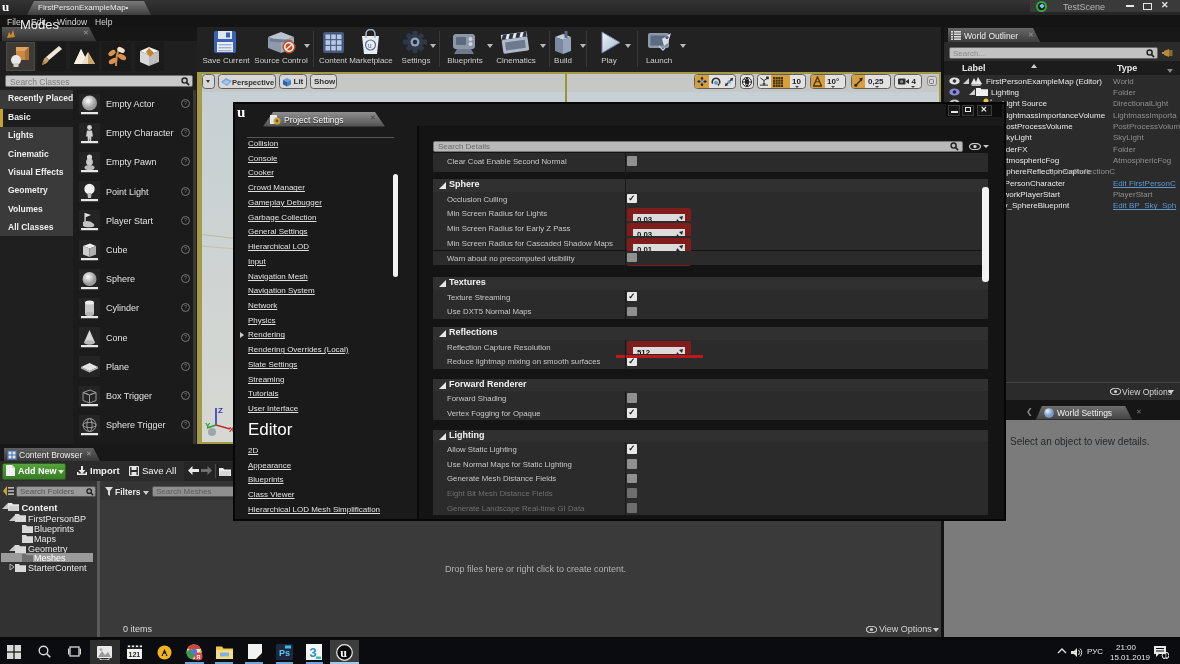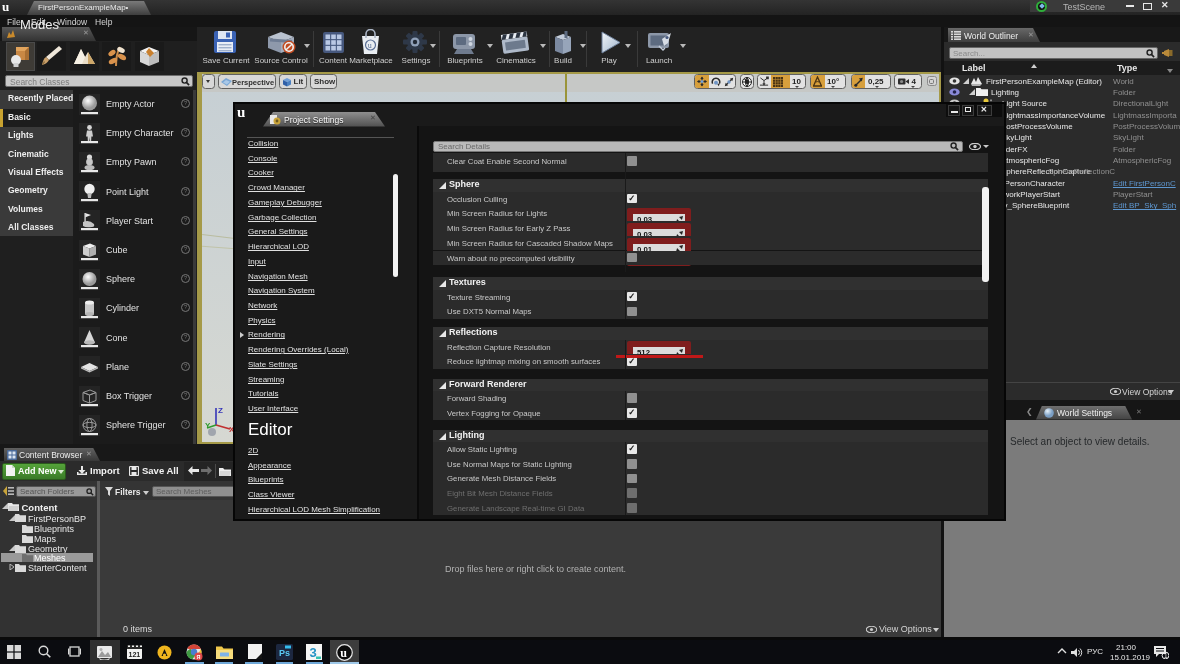--- a/index.html
+++ b/index.html
@@ -534,21 +534,21 @@
           <polygon points="1.5,4 8.5,4 5,8"></polygon>
           <path d="M0 6 v3 h10 v-3 h-1.5 v1.5 h-7 V6 Z"></path>
         </g>
       </svg>
 <div class="abs txt" style="left:90px;top:465px;font-size:9.5px;font-weight:bold;color:#f2f2f2;">Import</div>
 <svg class="abs" style="left:129px;top:465.5px;" width="10" height="10" viewBox="0 0 10 10">
         <rect x="0.5" y="0.5" width="9" height="9" rx="1" fill="none" stroke="#e8e8e8" stroke-width="1.2"></rect>
         <rect x="2.5" y="0.5" width="5" height="3.5" fill="#e8e8e8"></rect>
         <rect x="2.5" y="6" width="5" height="3" fill="#e8e8e8"></rect>
       </svg>
-<div class="abs txt" style="left:142px;top:465px;font-size:9.5px;font-weight:bold;color:#f2f2f2;">Save All</div>
+<div class="abs txt" style="left:142px;top:465px;font-size:9.5px;font-weight:normal;color:#f2f2f2;">Save All</div>
 
 <div class="abs" style="left:184px;top:461.5px;width:52px;height:19px;background:#242424;"></div>
 <svg class="abs" style="left:188px;top:466px;" width="11" height="9" viewBox="0 0 11 9">
         <path d="M4.5 0 L0 4.5 L4.5 9 V6 H11 V3 H4.5 Z" fill="#e8e8e8"></path>
       </svg>
 <svg class="abs" style="left:201px;top:466px;" width="11" height="9" viewBox="0 0 11 9">
         <path d="M6.5 0 L11 4.5 L6.5 9 V6 H0 V3 H6.5 Z" fill="#6e6e6e"></path>
       </svg>
 <div class="abs" style="left:214.5px;top:464px;width:1px;height:14px;background:#4a4a4a;"></div>
 <svg class="abs" style="left:219px;top:465.5px;" width="13" height="11" viewBox="0 0 13 11">

